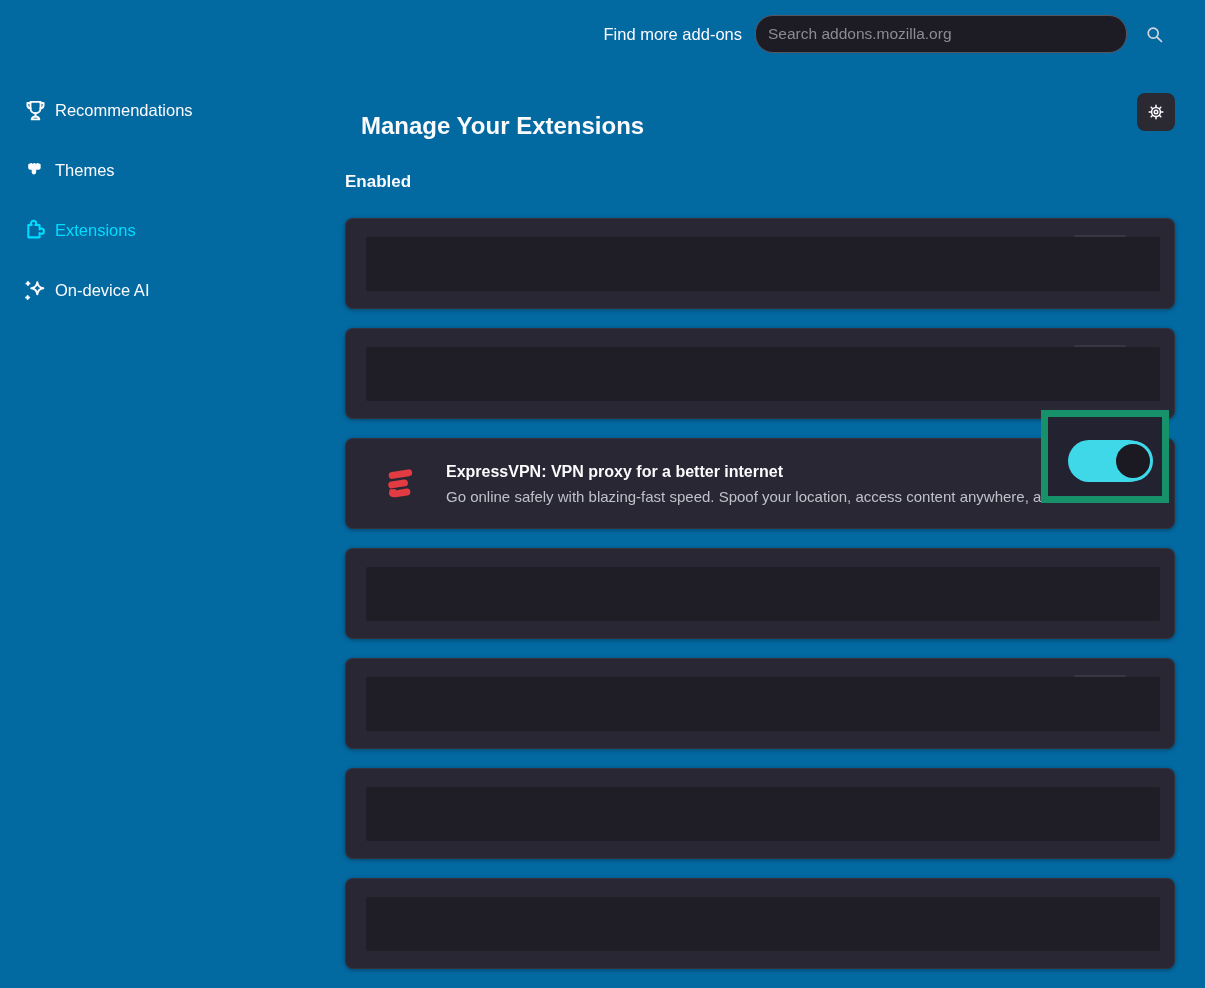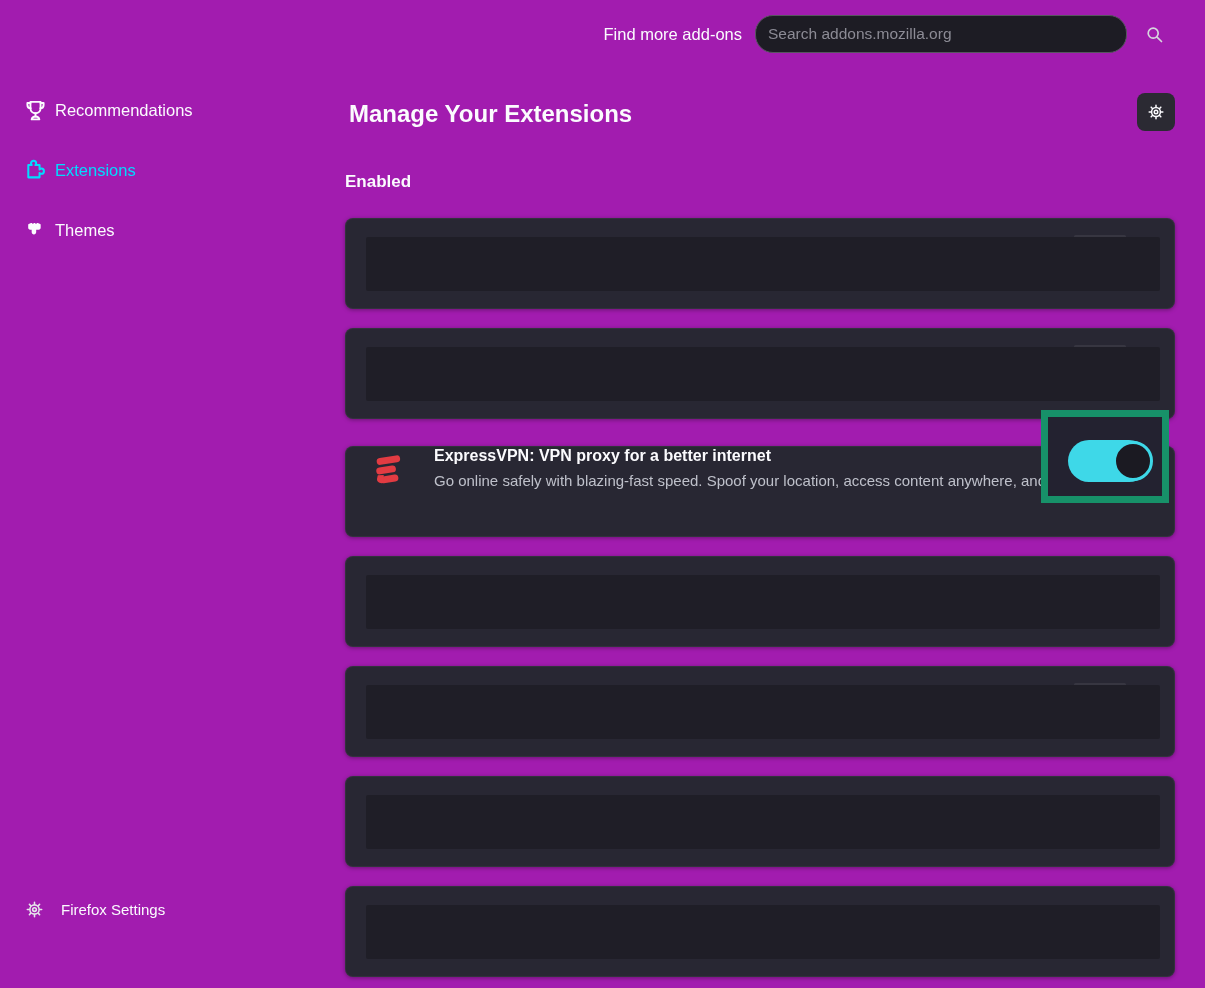--- a/index.html
+++ b/index.html
@@ -1,18 +1,18 @@
 <!DOCTYPE html>
 <html><head>
 <meta charset="utf-8">
 <style>
   html,body{margin:0;padding:0;background:#0f0e13;}
   .page{
     position:relative;width:1205px;height:988px;overflow:hidden;
-    background:#a21caf;
+    background:#0369a1;
     font-family:"Liberation Sans","DejaVu Sans",sans-serif;
     color:#fbfbfe;
   }
   
   .topbar{
     position:absolute;top:0;left:0;width:100%;height:68px;
     display:flex;align-items:center;justify-content:flex-end;
     padding-right:34px;box-sizing:border-box;
   }
   .find-more{font-size:16.5px;color:#fbfbfe;margin-right:13px;white-space:nowrap;}
@@ -36,42 +36,42 @@
   .side-item .icn{width:27px;height:27px;flex:0 0 auto;display:flex;align-items:center;color:#fbfbfe;}
   .side-item .lbl{font-size:16.5px;color:#fbfbfe;}
   .side-item.active .icn{color:#00ddff;}
   .side-item.active .lbl{color:#00ddff;}
   .sidebar-footer{position:absolute;left:0;top:886px;width:330px;}
   .foot-item{height:47px;display:flex;align-items:center;gap:16px;padding-left:24px;cursor:pointer;}
   .foot-item .icn{width:21px;height:21px;color:#e6e6eb;display:flex;align-items:center;}
   .foot-item .lbl{font-size:15px;color:#fbfbfe;}
   
   .main{position:absolute;left:345px;top:90px;width:830px;}
-  .page-title{position:absolute;top:6px;left:0;margin:4px;font-size:24px;font-weight:700;color:#fbfbfe;}
+  .page-title{position:absolute;top:6px;left:0;margin:16px;font-size:24px;font-weight:700;color:#fbfbfe;}
   .options-btn{
     position:absolute;top:3px;right:0;width:38px;height:38px;border-radius:8px;
     background:#2b2a33;border:none;display:flex;align-items:center;justify-content:center;
     color:#fbfbfe;cursor:pointer;padding:0;
   }
   .section-label{position:absolute;top:82px;left:0;margin:0;font-size:17px;font-weight:700;color:#fbfbfe;}
   .cards{position:absolute;top:128px;left:0;right:0;display:flex;flex-direction:column;gap:19px;}
   .card{
     height:91px;background:#282733;border:1px solid rgba(255,255,255,0.05);
     border-radius:8px;box-sizing:border-box;position:relative;
     box-shadow:0 1px 4px rgba(0,0,0,0.35);
   }
   .card.redacted .redact-block{
     position:absolute;left:20px;right:14px;top:18px;height:54px;
     background:#1f1e27;border-radius:2px;
   }
   .card.redacted .redact-sliver{
     position:absolute;top:16px;right:48px;width:52px;height:3px;
     background:rgba(255,255,255,0.07);border-radius:2px;
   }
-  .card.extension{display:flex;align-items:flex-start;gap:22px;padding-left:20px;margin-top:8px;}
+  .card.extension{display:flex;align-items:center;gap:22px;padding-left:32px;}
   .ext-logo{width:46px;height:46px;flex:0 0 auto;}
   .ext-text{display:flex;flex-direction:column;gap:7px;min-width:0;flex:1;}
   .ext-title{font-size:16px;font-weight:700;color:#fbfbfe;white-space:nowrap;}
   .ext-desc{font-size:15px;color:#bec0ca;white-space:nowrap;overflow:hidden;padding-right:6px;}
   
   .annotation{
     position:absolute;left:1041px;top:410px;width:128px;height:93px;
     box-sizing:border-box;border:7px solid #179169;background:#232230;
     display:flex;align-items:center;justify-content:flex-end;
     padding-right:12px;z-index:5;
@@ -112,52 +112,52 @@
           <path d="M7.5 4.3h9V10a4.5 4.5 0 0 1-9 0z"></path>
           <path d="M7.5 5.4H4.8V7a3 3 0 0 0 2.9 3"></path>
           <path d="M16.5 5.4h2.7V7a3 3 0 0 1-2.9 3"></path>
           <path d="M12 14.5v2.8"></path>
           <path d="M8.6 19.9c.3-1.5 1.7-2.6 3.4-2.6s3.1 1.1 3.4 2.6z"></path>
         </svg>
       </span>
       <span class="lbl">Recommendations</span>
     </div>
 
+    <div class="side-item">
+      <span class="icn">
+        <svg width="27" height="27" viewBox="0 0 24 24" fill="currentColor">
+          <path d="M5.5 9.6V6.9c0-.3.2-.6.5-.7l2-.8c.4-.1.8 0 1.1.3.3.3.8.3 1.1 0 .5-.4 1.2-.4 1.7 0 .3.3.8.3 1.1 0 .3-.3.7-.4 1.1-.3l2 .8c.3.1.5.4.5.7v2.7c0 .9-.7 1.7-1.7 1.7h-2.3v2.3c0 1.1-.9 2-2 2s-2-.9-2-2v-2.3H7.2c-1 0-1.7-.8-1.7-1.7z"></path>
+        </svg>
+      </span>
+      <span class="lbl">Themes</span>
+    </div>
+
     <div class="side-item active">
       <span class="icn">
         <svg width="27" height="27" viewBox="0 0 24 24" fill="none" stroke="currentColor" stroke-width="1.8" stroke-linejoin="round">
           <path d="M5.6 7.2h3.1c-.4-.5-.7-1.1-.7-1.6 0-1.3 1-2.3 2.3-2.3s2.3 1 2.3 2.3c0 .5-.3 1.1-.7 1.6h3.7V11c.5-.4 1.1-.7 1.6-.7 1.3 0 2.3 1 2.3 2.3s-1 2.3-2.3 2.3c-.5 0-1.1-.3-1.6-.7v3.9H5.6z"></path>
         </svg>
       </span>
       <span class="lbl">Extensions</span>
     </div>
 
+
     <div class="side-item">
       <span class="icn">
-        <svg width="27" height="27" viewBox="0 0 24 24" fill="currentColor">
-          <path d="M5.5 9.6V6.9c0-.3.2-.6.5-.7l2-.8c.4-.1.8 0 1.1.3.3.3.8.3 1.1 0 .5-.4 1.2-.4 1.7 0 .3.3.8.3 1.1 0 .3-.3.7-.4 1.1-.3l2 .8c.3.1.5.4.5.7v2.7c0 .9-.7 1.7-1.7 1.7h-2.3v2.3c0 1.1-.9 2-2 2s-2-.9-2-2v-2.3H7.2c-1 0-1.7-.8-1.7-1.7z"></path>
-        </svg>
-      </span>
-      <span class="lbl">Themes</span>
-    </div>
-
-
+        <svg width="27" height="27" viewBox="0 0 24 24" fill="none" stroke="currentColor" stroke-width="1.7" stroke-linecap="round" stroke-linejoin="round">
+          <path d="M13.6 4.6c.4 3.1 2.3 5 5.4 5.4-3.1.4-5 2.3-5.4 5.4-.4-3.1-2.3-5-5.4-5.4 3.1-.4 5-2.3 5.4-5.4z"></path>
+          <path d="M5.3 4.4v2.8M3.9 5.8h2.8"></path>
+          <path d="M5 16.8v2.8M3.6 18.2h2.8"></path>
+        </svg>
+      </span>
+      <span class="lbl">On-device AI</span>
+    </div>
   </nav>
 
   <nav class="sidebar-footer">
-    <div class="foot-item">
-      <span class="icn">
-        <svg width="21" height="21" viewBox="0 0 24 24" fill="none" stroke="currentColor" stroke-width="1.8" stroke-linecap="round">
-          <circle cx="12" cy="12" r="5.3"></circle>
-            <circle cx="12" cy="12" r="2.1"></circle>
-          <path d="M12 3.8v2.1M12 18.1v2.1M3.8 12h2.1M18.1 12h2.1M6.2 6.2l1.5 1.5M16.3 16.3l1.5 1.5M17.8 6.2l-1.5 1.5M7.7 16.3l-1.5 1.5"></path>
-        </svg>
-      </span>
-      <span class="lbl">Firefox Settings</span>
-    </div>
   </nav>
 
   <main class="main">
     <h1 class="page-title">Manage Your Extensions</h1>
 
     <button class="options-btn">
       <span style="display:flex;">
         <svg width="20" height="20" viewBox="0 0 24 24" fill="none" stroke="currentColor" stroke-width="1.8" stroke-linecap="round">
           <circle cx="12" cy="12" r="5.3"></circle>
             <circle cx="12" cy="12" r="2.1"></circle>

